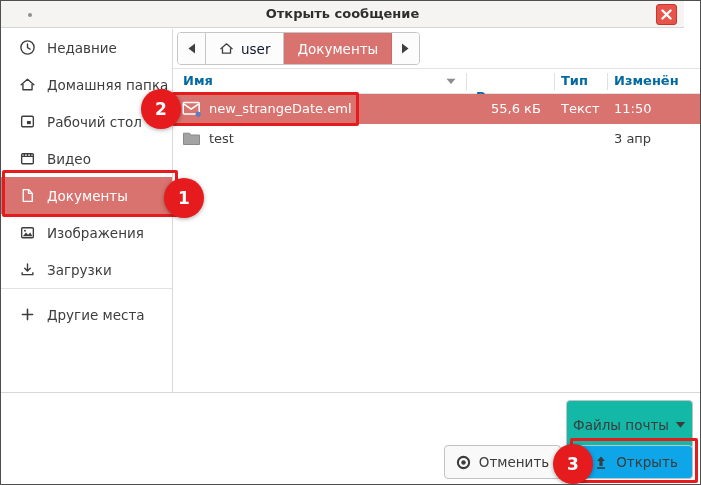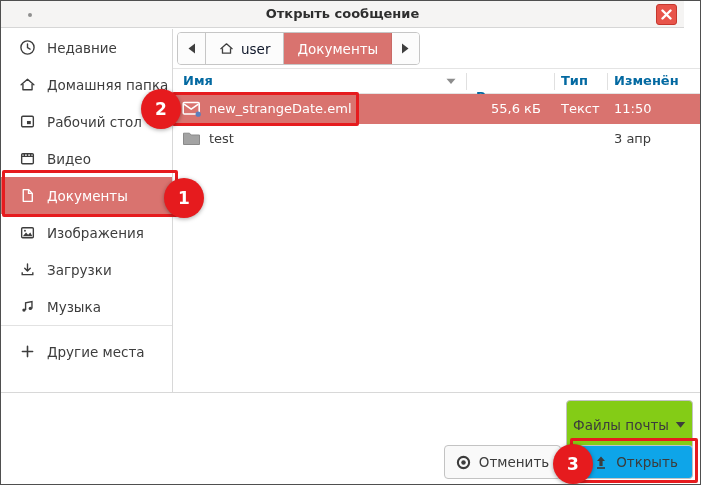--- a/index.html
+++ b/index.html
@@ -78,21 +78,21 @@
   .ftype { left:388px; }
   .fmod  { left:441px; }
 
   
   .hsep { position:absolute; left:0; top:391px; width:100%; height:1px; background:#d8d8d8; }
   .btn {
     position:absolute; display:flex; align-items:center; justify-content:center; gap:8px;
     border:1px solid #c3c3c3; border-radius:4px; background:#f6f6f6;
     font-size:13.5px; color:#3c3c3c; cursor:pointer;
   }
-  .filter-btn { left:565px; top:399px; width:127px; height:49px; background:#84cc16; gap:6px; }
+  .filter-btn { left:565px; top:399px; width:127px; height:49px; background:#14b8a6; gap:6px; }
   .cancel-btn { left:443px; top:444px; width:117px; height:34px; background:#f9f9f9; }
   .open-btn   { left:578px; top:444px; width:114px; height:34px; background:#0ea5e9; }
 
   
   .ann-rect { position:absolute; border:3px solid #e61b1e; border-radius:2px; pointer-events:none; }
   .ann-rect.r1 { left:1px;   top:169px; width:176px; height:47px; }
   .ann-rect.r2 { left:171px; top:91px;  width:187px; height:34px; }
   .ann-rect.r3 { left:569px; top:437px; width:128px; height:45px; }
   .ann-circle {
     position:absolute; width:40px; height:40px; border-radius:50%;
@@ -179,30 +179,20 @@
     </div>
     <div class="side-item">
       <span class="sicon">
         <svg width="17" height="17" viewBox="0 0 16 16" fill="none" stroke="currentColor" stroke-width="1.3">
             <path d="M8 2.8v6.4M5.4 6.8 8 9.4l2.6-2.6" stroke-linecap="round" stroke-linejoin="round"></path>
             <path d="M3 10.5v2.3h10v-2.3"></path>
           </svg>
       </span>
       <span>Загрузки</span>
     </div>
-    <div class="side-item">
-      <span class="sicon">
-        <svg width="17" height="17" viewBox="0 0 16 16" fill="none" stroke="currentColor" stroke-width="1.3">
-            <path d="M6.2 11.4V4.6l6-1.2v6.4"></path>
-            <circle cx="4.7" cy="11.4" r="1.6" fill="currentColor" stroke="none"></circle>
-            <circle cx="10.7" cy="9.8" r="1.6" fill="currentColor" stroke="none"></circle>
-          </svg>
-      </span>
-      <span>Музыка</span>
-    </div>
     <div class="side-sep"></div>
     <div class="side-item other">
       <span class="sicon">
         <svg width="17" height="17" viewBox="0 0 16 16" fill="none" stroke="currentColor" stroke-width="1.5">
             <path d="M8 3.2v9.6M3.2 8h9.6" stroke-linecap="round"></path>
           </svg>
       </span>
       <span>Другие места</span>
     </div>
   </div>

